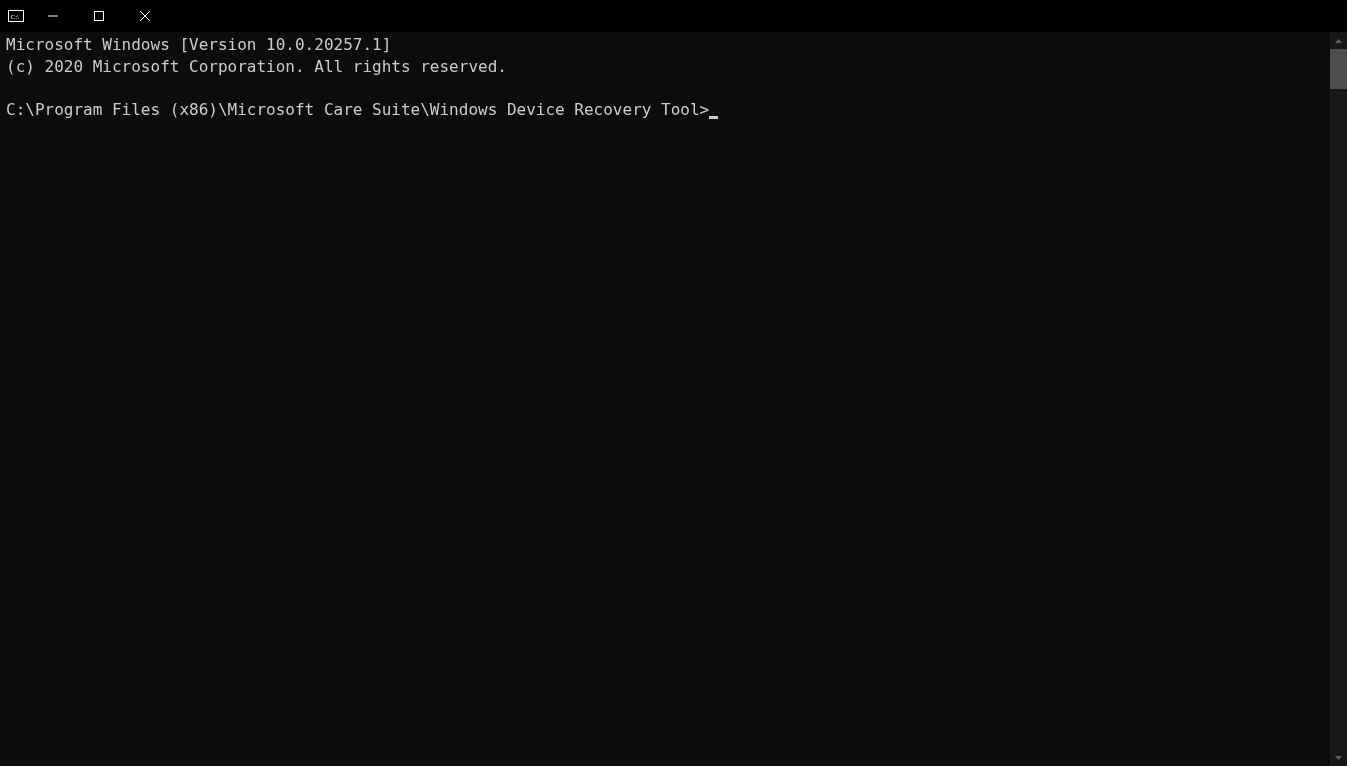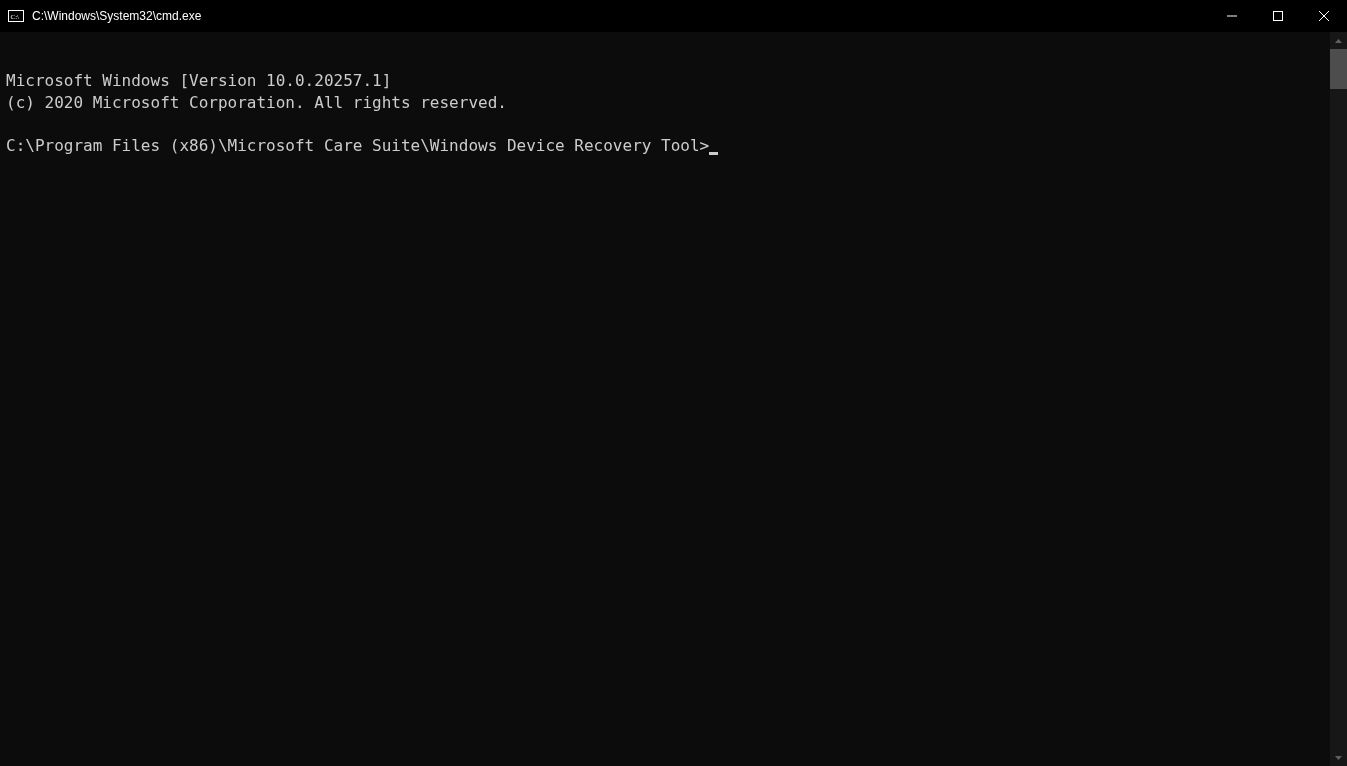--- a/index.html
+++ b/index.html
@@ -79,21 +79,20 @@
     }
     .terminal {
       flex: 1;
       padding: 2px 6px;
       color: #cccccc;
       font-family: Consolas, 'Lucida Console', monospace;
       font-size: 16px;
       line-height: 1.35;
       white-space: pre;
       overflow: hidden;
-      margin-top: 36px;
     }
     .prompt-line {
       display: inline;
     }
     .cursor {
       display: inline-block;
       width: 9px;
       height: 3px;
       background: #cccccc;
       vertical-align: bottom;
@@ -138,21 +137,20 @@
 
 <div class="window">
   <div class="titlebar">
     <div class="titlebar-icon">
       <svg viewBox="0 0 16 16">
         <rect x="0" y="2" width="16" height="12" fill="#ffffff" stroke="none"></rect>
         <rect x="1" y="3" width="14" height="10" fill="#000000"></rect>
         <text x="2.5" y="10.5" font-size="7" fill="#ffffff" font-family="Consolas">C:\</text>
       </svg>
     </div>
-    <div class="titlebar-title">C:\Windows\System32\cmd.exe</div>
     <div class="titlebar-controls">
       <div class="titlebar-btn">
         <svg viewBox="0 0 10 10">
             <line x1="0" y1="5" x2="10" y2="5"></line>
           </svg>
       </div>
       <div class="titlebar-btn">
         <svg viewBox="0 0 10 10">
             <rect x="0.5" y="0.5" width="9" height="9"></rect>
           </svg>

